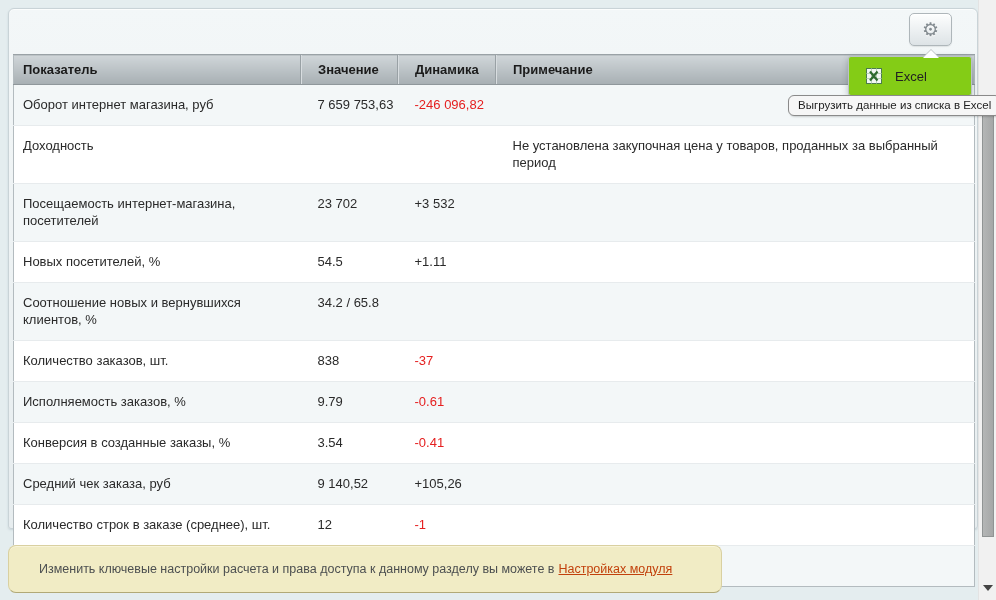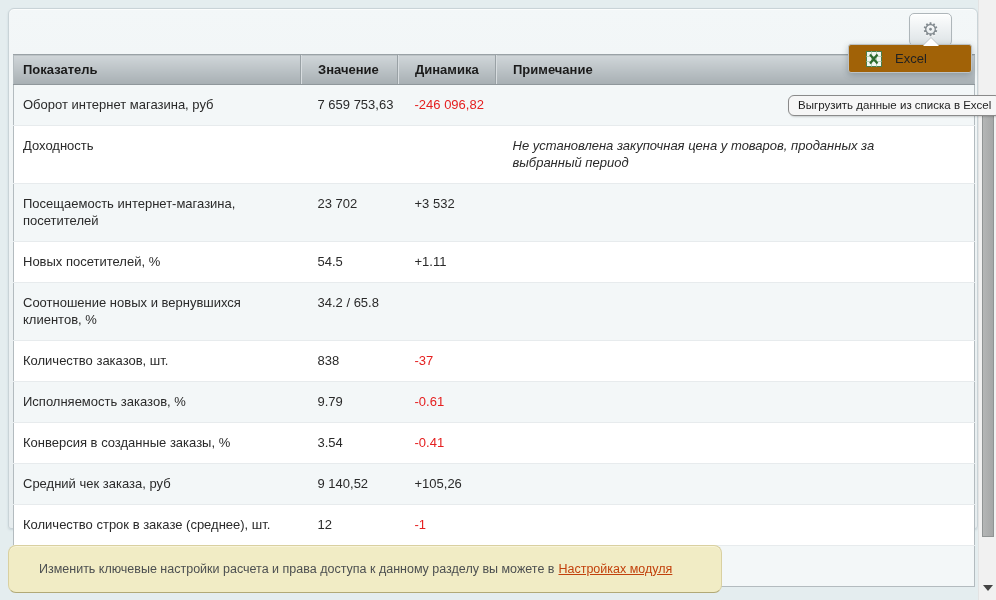--- a/index.html
+++ b/index.html
@@ -39,30 +39,30 @@
     border-top:1px solid #9aa2a6; border-bottom:1px solid #8f979b;
     height:30px; text-align:left; font-weight:bold; color:#1b1b1b;
     padding:0 8px 0 17px; font-size:13px; cursor:pointer;
     border-left:1px solid #99a1a5; box-shadow:inset 1px 0 0 #d8dde0;
   }
   th:first-child { padding-left:9px; border-left:none; box-shadow:none; }
   td {
     padding:11px 10px 12px 17px; vertical-align:top; line-height:17px; color:#2a2a2a;
   }
   td.c-name { padding-left:9px; }
-  td.c-note { padding-right:35px;font-style:italic; }
+  td.c-note { padding-right:35px; }
   tr.row { border-top:1px solid #e7ebed;margin-top:16px; }
   tr.row:first-child { border-top:none; }
   tr.stripe { background:#f3f7f8; }
   td.c-value, td.c-dyn { white-space:nowrap; }
   .neg { color:#e52020; }
   
   .dropdown {
-    position:absolute; left:848px; top:44px; width:124px; height:29px;
-    background:#a16207; border:1px solid #bcc2c5; border-radius:3px;
+    position:absolute; left:848px; top:56px; width:124px; height:40px;
+    background:#84cc16; border:1px solid #bcc2c5; border-radius:3px;
     box-shadow:0 2px 6px rgba(40,60,70,.3); z-index:30;
   }
   .dropdown .notch, .dropdown .notch-fill {
     position:absolute; width:0; height:0;
     border-left:8px solid transparent; border-right:8px solid transparent;
   }
   .dropdown .notch { top:-8px; left:74px; border-bottom:8px solid #bcc2c5; }
   .dropdown .notch-fill { top:-7px; left:74px; border-bottom:8px solid #fff; }
   .menu-item {
     display:flex; align-items:center; gap:13px; height:100%;

